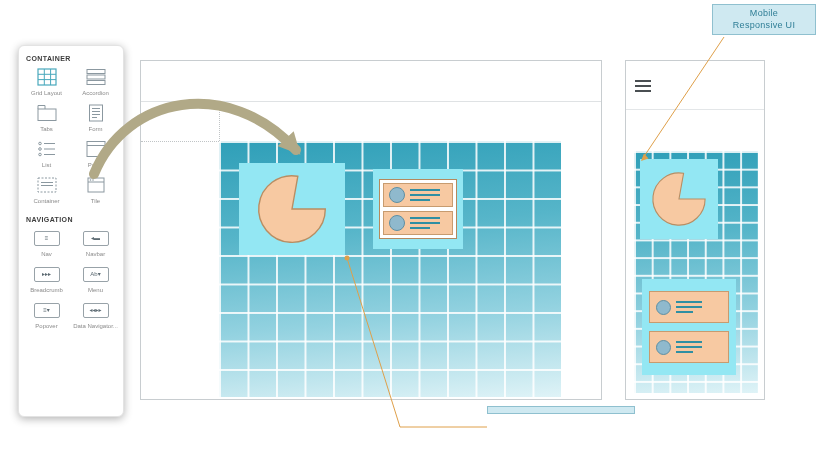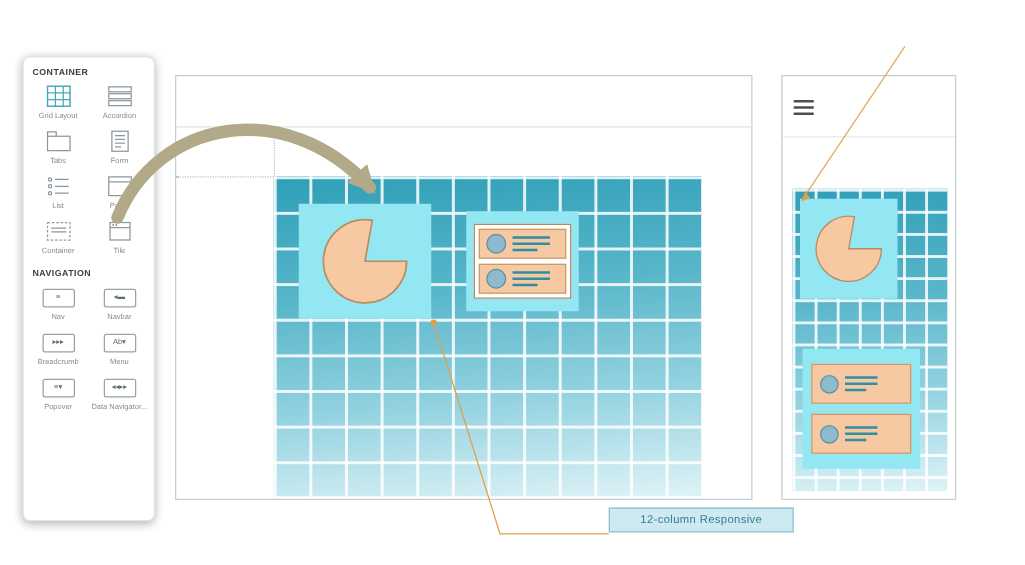--- a/index.html
+++ b/index.html
@@ -282,17 +282,20 @@
         <path d="M0 0 L10 5 L0 10 Z" fill="#b1a987"></path>
       </marker>
     </defs>
     <path d="M94 174 C126 96 228 76 296 150" fill="none" stroke="#b1a987" stroke-width="10" stroke-linecap="round" marker-end="url(#arrowhead)"></path>
     <line x1="724" y1="37" x2="643" y2="158" stroke="#dfa04a" stroke-width="1"></line>
     <polygon points="641,161 648.5,158.5 644,153.5" fill="#dfa04a"></polygon>
     <circle cx="347" cy="258" r="2.5" fill="#dfa04a"></circle>
     <polyline points="347,258 400,427 487,427" fill="none" stroke="#dfa04a" stroke-width="1"></polyline>
   </svg>
 
+  <div class="callout callout-mobile">
+    <span>Mobile</span>
+    <span>Responsive UI</span>
+  </div>
   <div class="callout callout-grid">
-    <span>12-column Responsive</span>
   </div>
 
 </div>
 
 </body></html>

